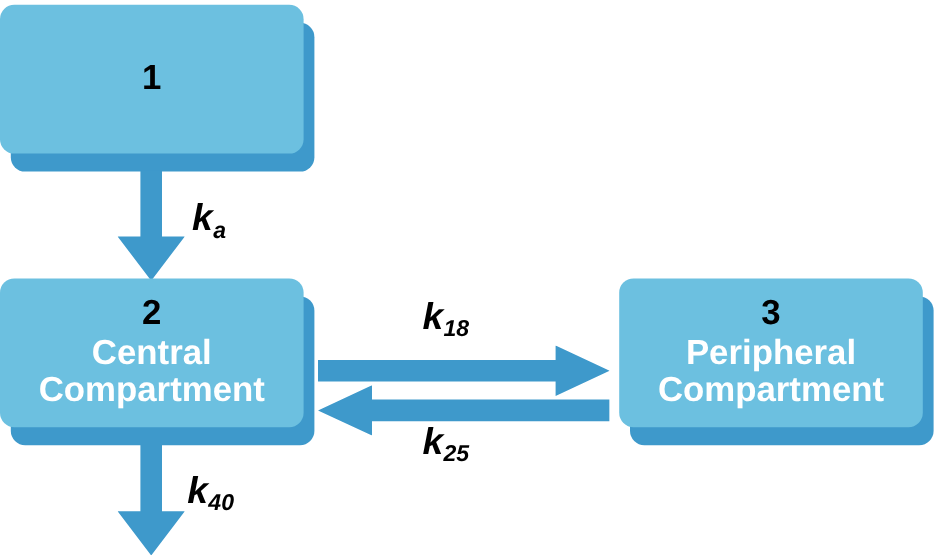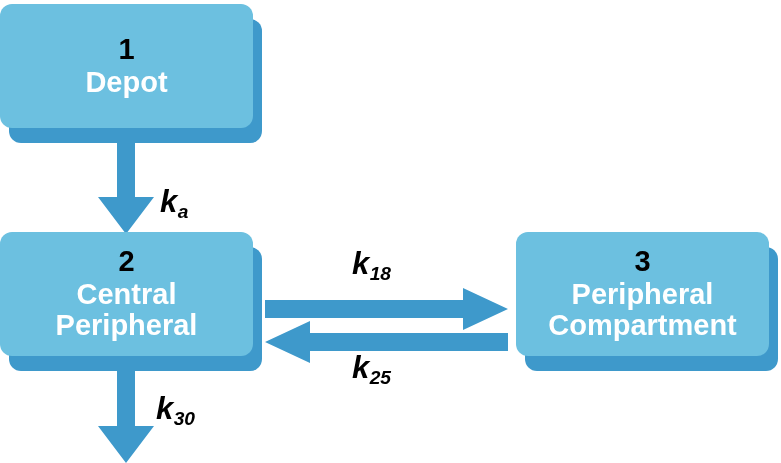--- a/index.html
+++ b/index.html
@@ -93,39 +93,38 @@
 </style>
 </head>
 <body>
 
 <div id="canvas">
 
   <div class="box-wrap" style="left:0px; top:4px; width:253px; height:124px;">
     <div class="box-shadow"></div>
     <div class="box-face">
       <div class="box-num">1</div>
-      <div class="box-label">Depot</div>
     </div>
   </div>
 
   <div class="arrow" style="left:98px; top:142px;">
     <svg width="56" height="92" viewBox="0 0 56 92" aria-hidden="true">
       <polygon points="19,0 37,0 37,55 56,55 28,92 0,55 19,55" fill="#3E99CB"></polygon>
     </svg>
   </div>
-  <div class="k-label" style="left:160px; top:166px;margin-top:20px;">
+  <div class="k-label" style="left:160px; top:166px;">
     <span>k</span><sub>a</sub>
   </div>
 
   <div class="box-wrap" style="left:0px; top:232px; width:253px; height:124px;">
     <div class="box-shadow"></div>
     <div class="box-face">
       <div class="box-num">2</div>
       <div class="box-label">Central
-Peripheral</div>
+Compartment</div>
     </div>
   </div>
 
   <div class="box-wrap" style="left:516px; top:232px; width:253px; height:124px;">
     <div class="box-shadow"></div>
     <div class="box-face">
       <div class="box-num">3</div>
       <div class="box-label">Peripheral
 Compartment</div>
     </div>
@@ -148,16 +147,16 @@
   <div class="k-label" style="left:352px; top:352px;">
     <span>k</span><sub>25</sub>
   </div>
 
   <div class="arrow" style="left:98px; top:370px;">
     <svg width="56" height="93" viewBox="0 0 56 93" aria-hidden="true">
       <polygon points="19,0 37,0 37,56 56,56 28,93 0,56 19,56" fill="#3E99CB"></polygon>
     </svg>
   </div>
   <div class="k-label" style="left:156px; top:393px;">
-    <span>k</span><sub>30</sub>
+    <span>k</span><sub>40</sub>
   </div>
 
 </div>
 
 </body></html>

